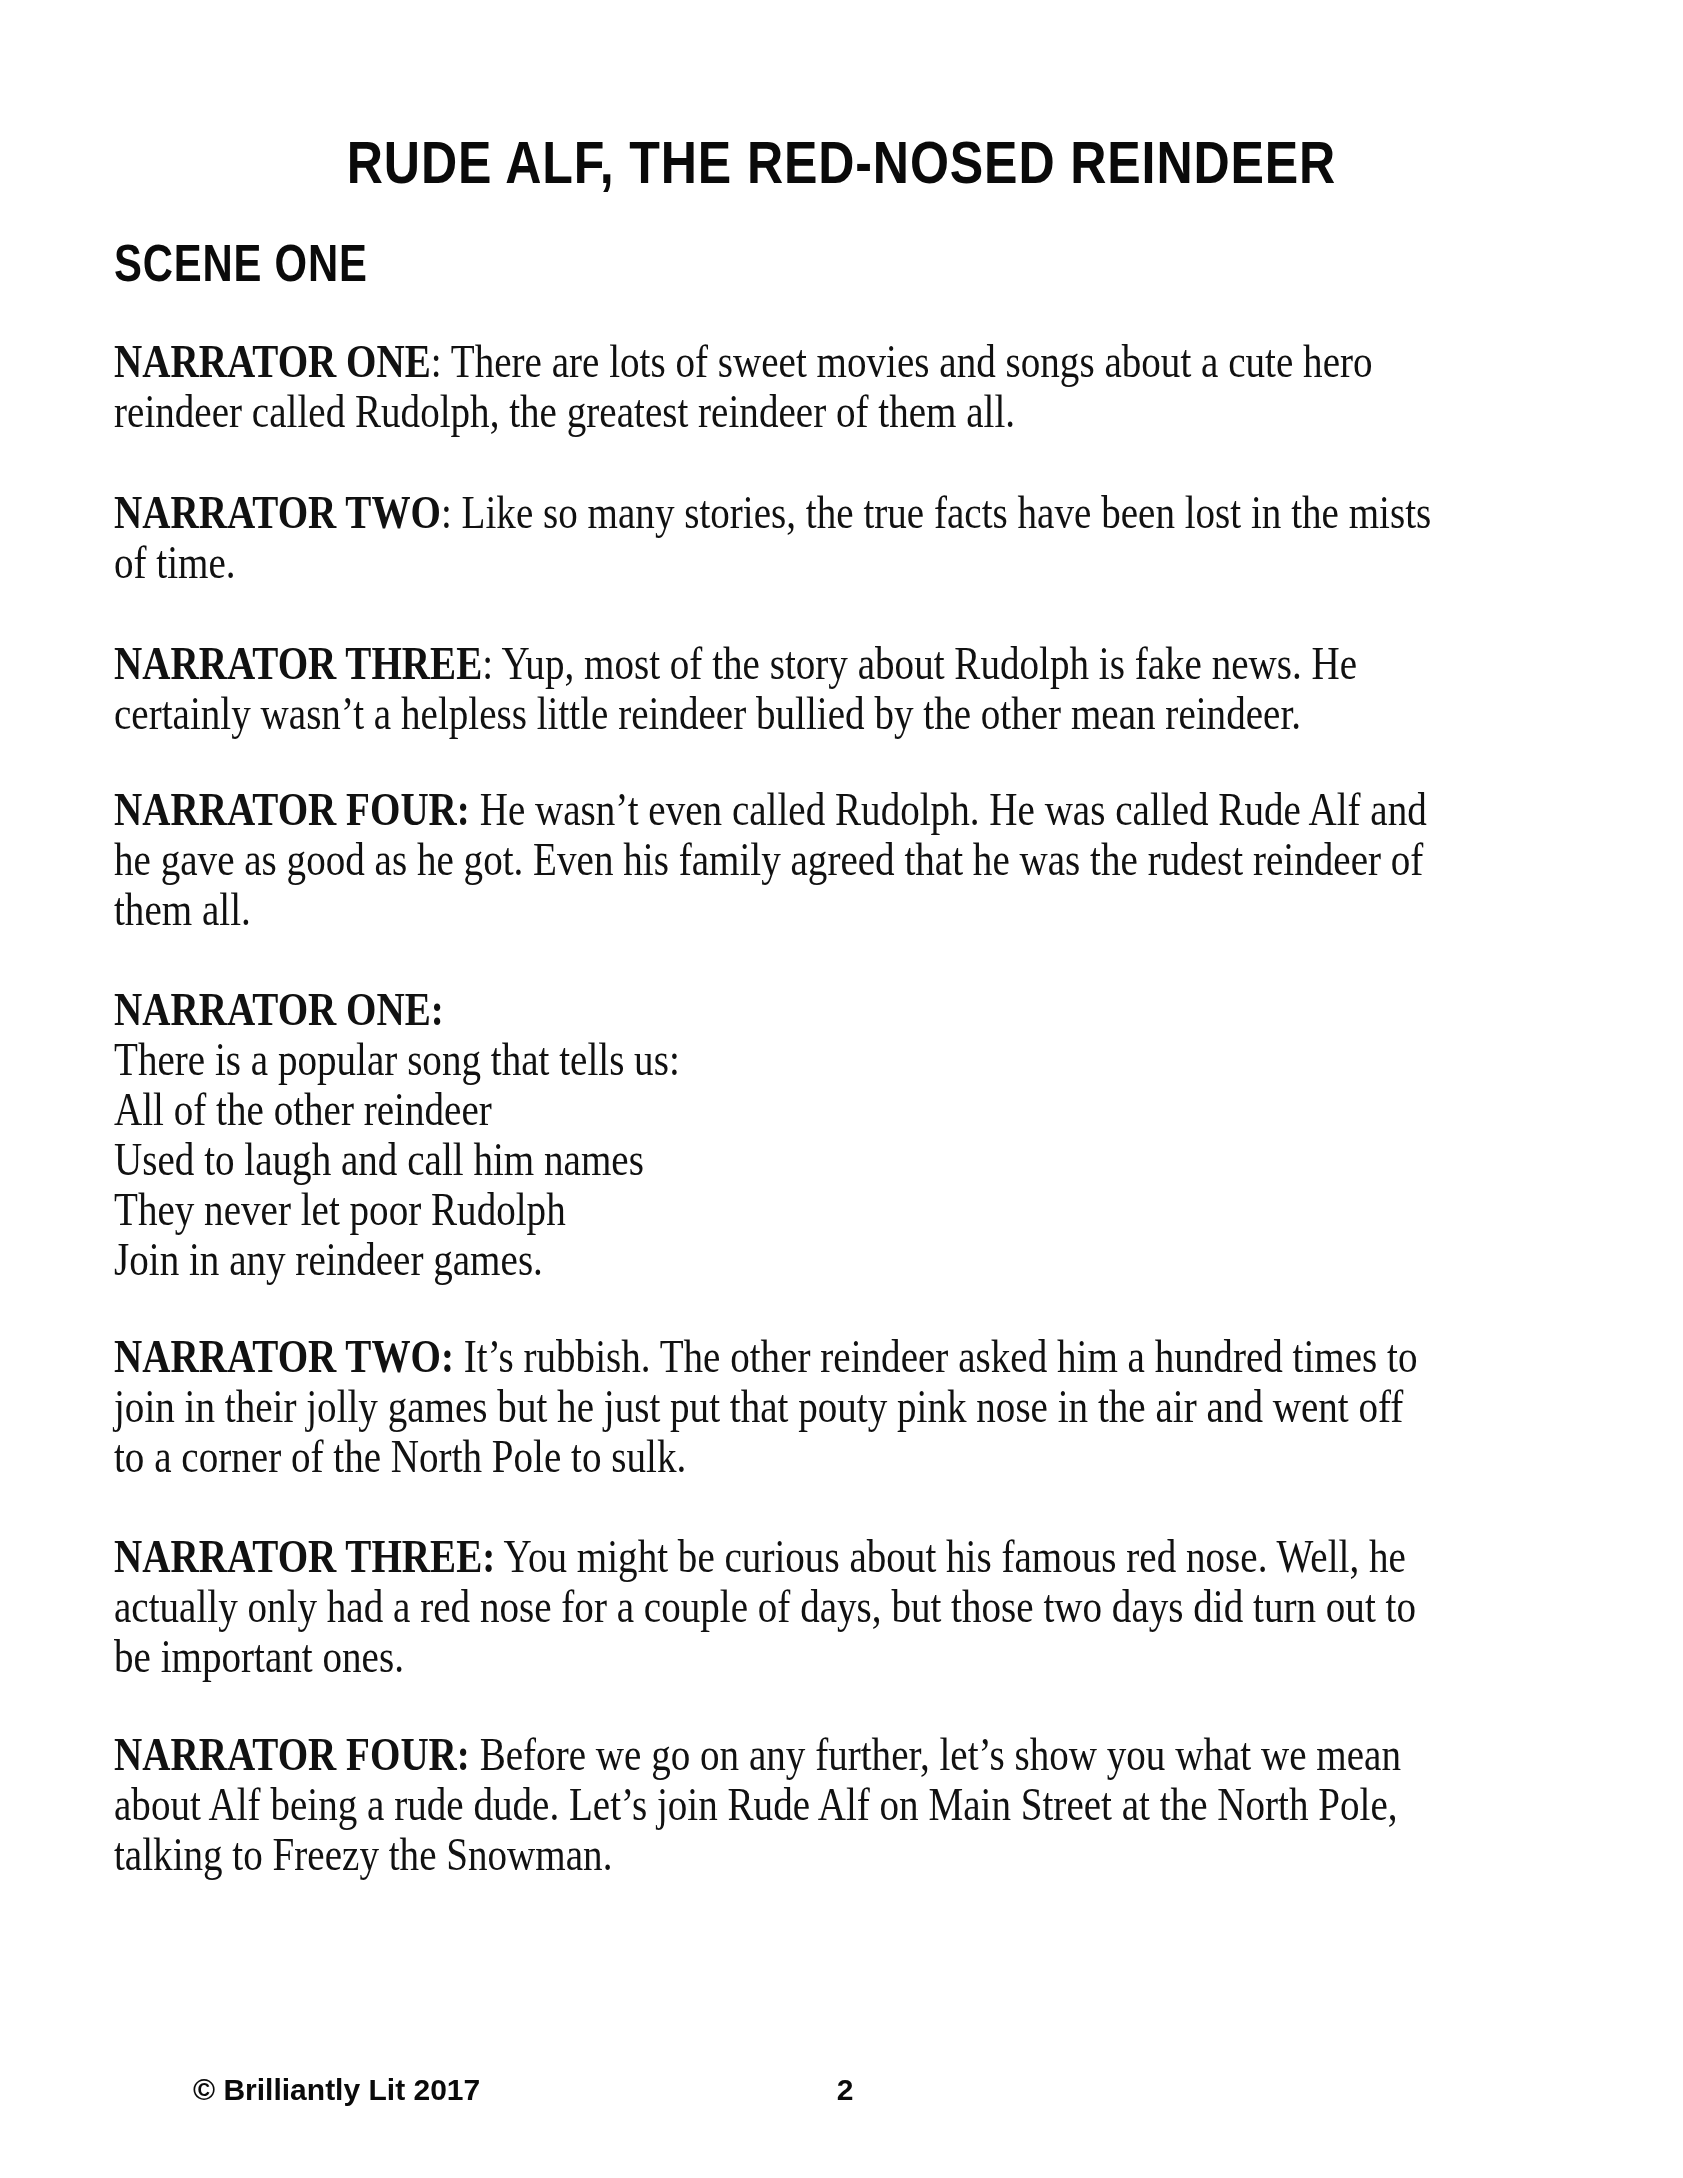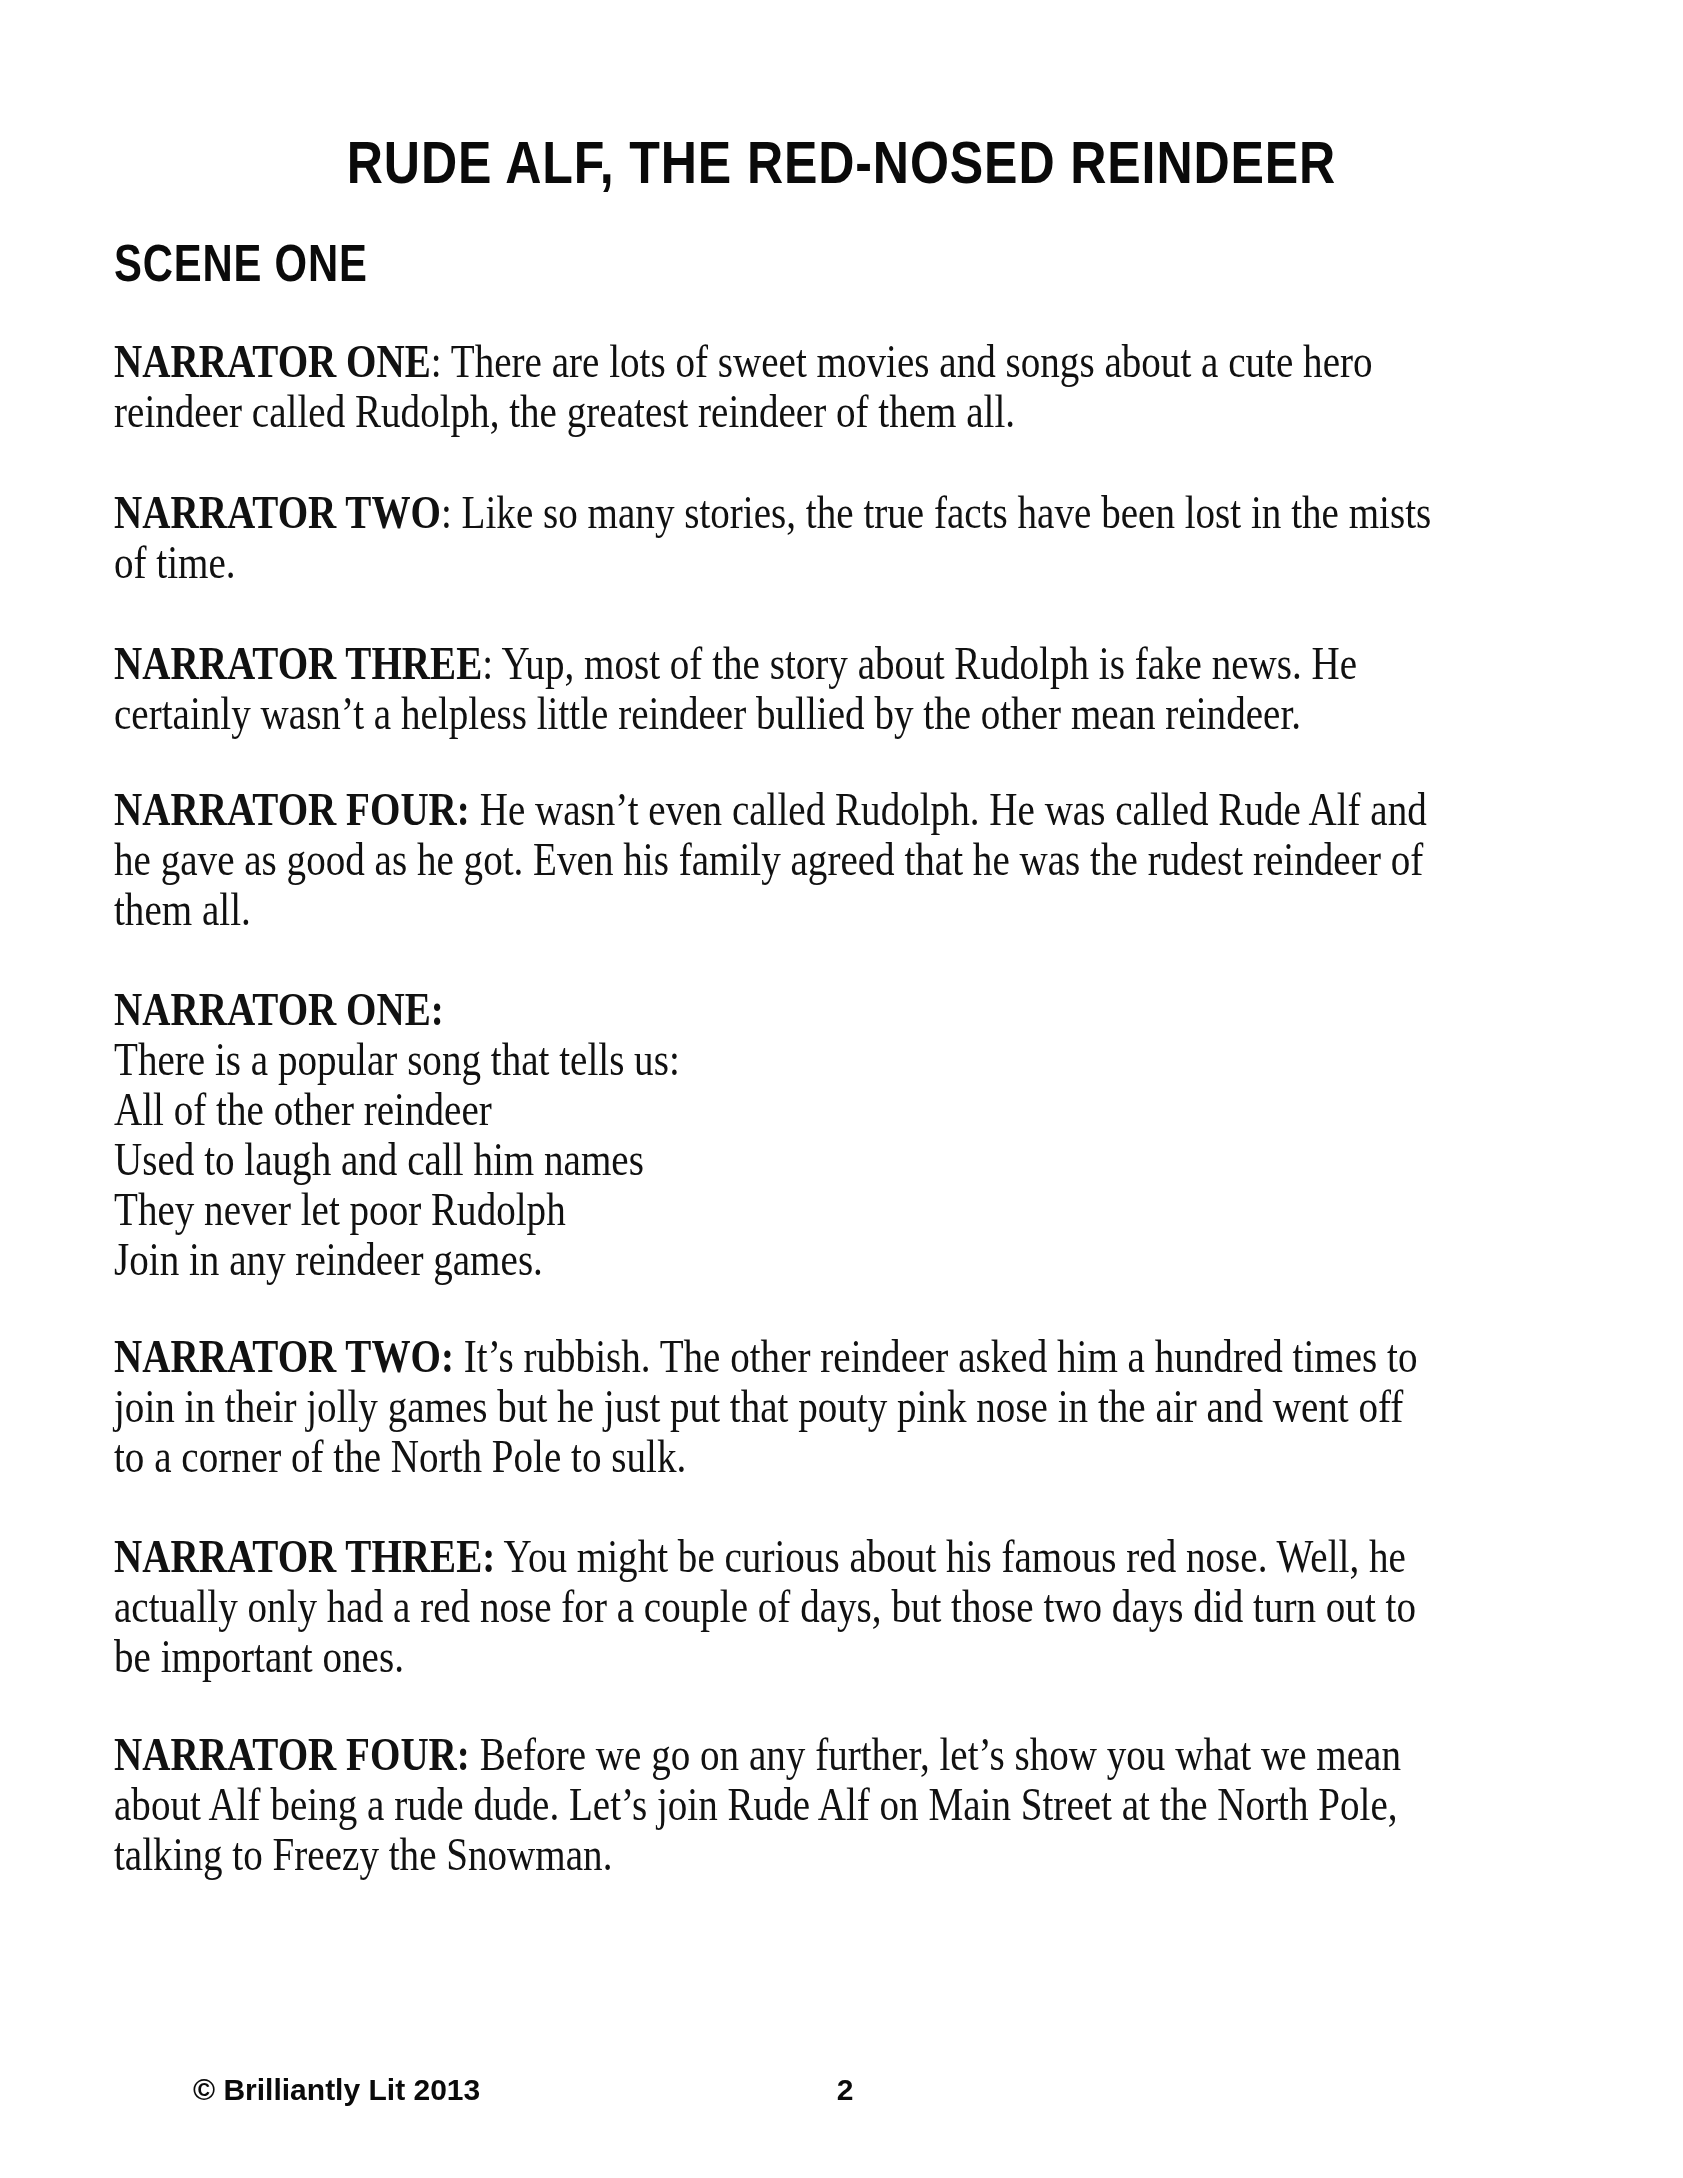--- a/index.html
+++ b/index.html
@@ -123,15 +123,15 @@
   <div class="line">actually only had a red nose for a couple of days, but those two days did turn out to</div>
   <div class="line">be important ones.</div>
 </div>
 
 <div class="para" style="top:1730px">
   <div class="line"><span class="speaker">NARRATOR FOUR:</span><span> Before we go on any further, let’s show you what we mean</span></div>
   <div class="line">about Alf being a rude dude. Let’s join Rude Alf on Main Street at the North Pole,</div>
   <div class="line">talking to Freezy the Snowman.</div>
 </div>
 
-<div class="footer-copy">© Brilliantly Lit 2013</div>
+<div class="footer-copy">© Brilliantly Lit 2017</div>
 <div class="footer-page">2</div>
 
 
 </body></html>

